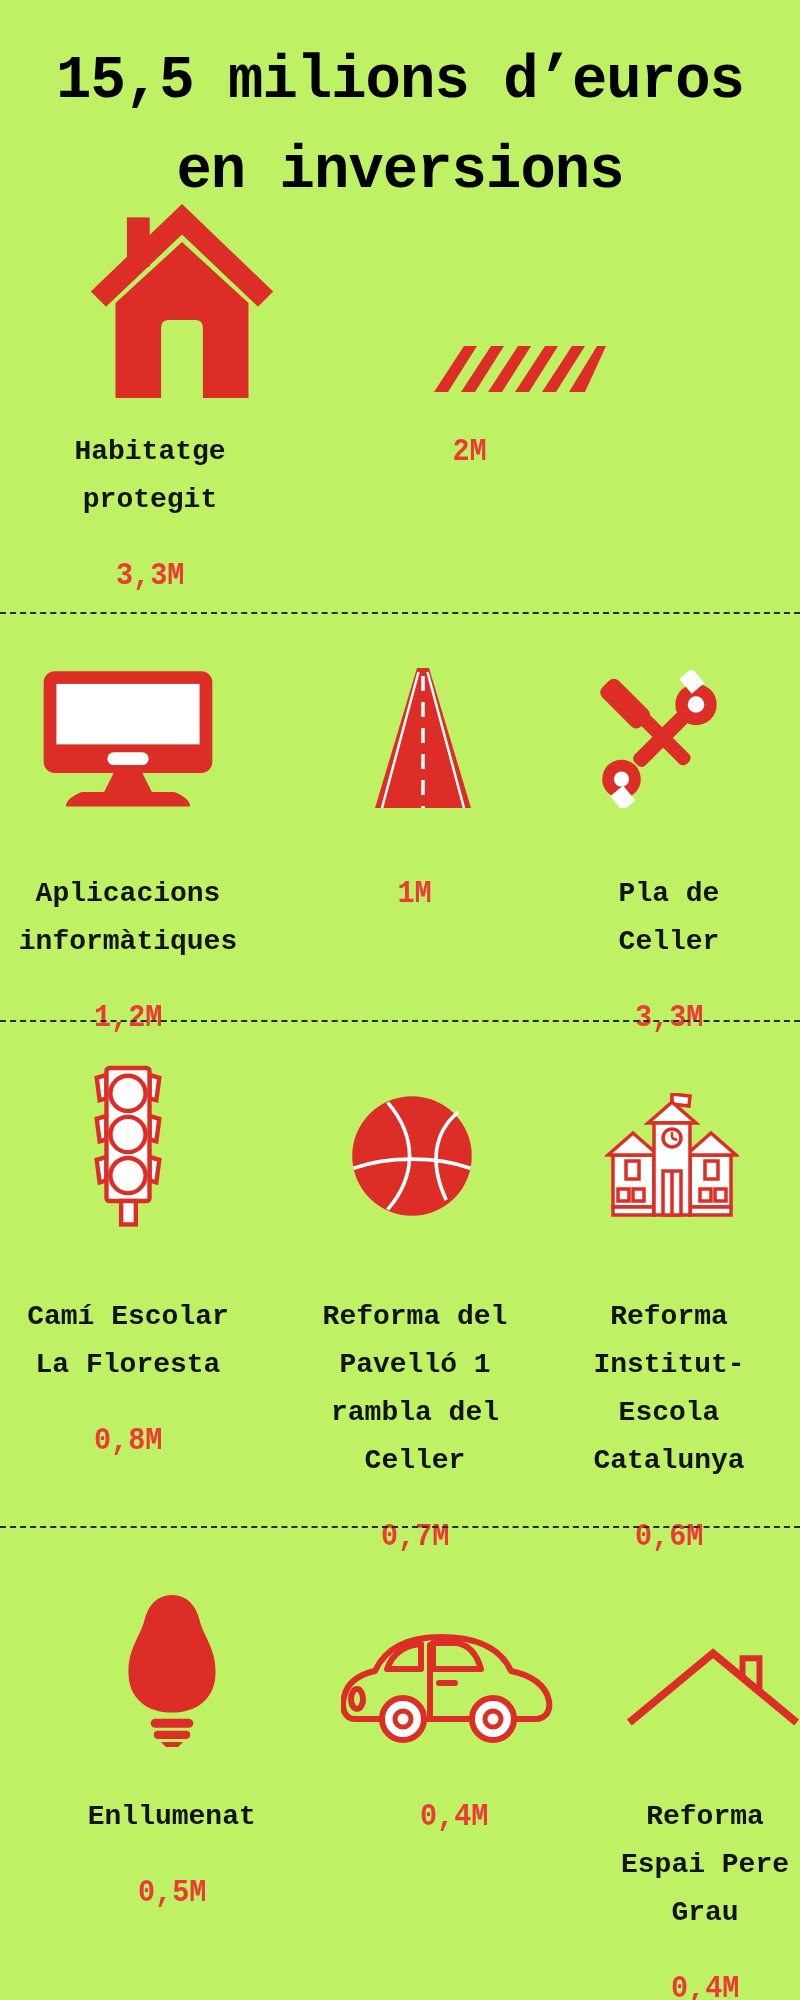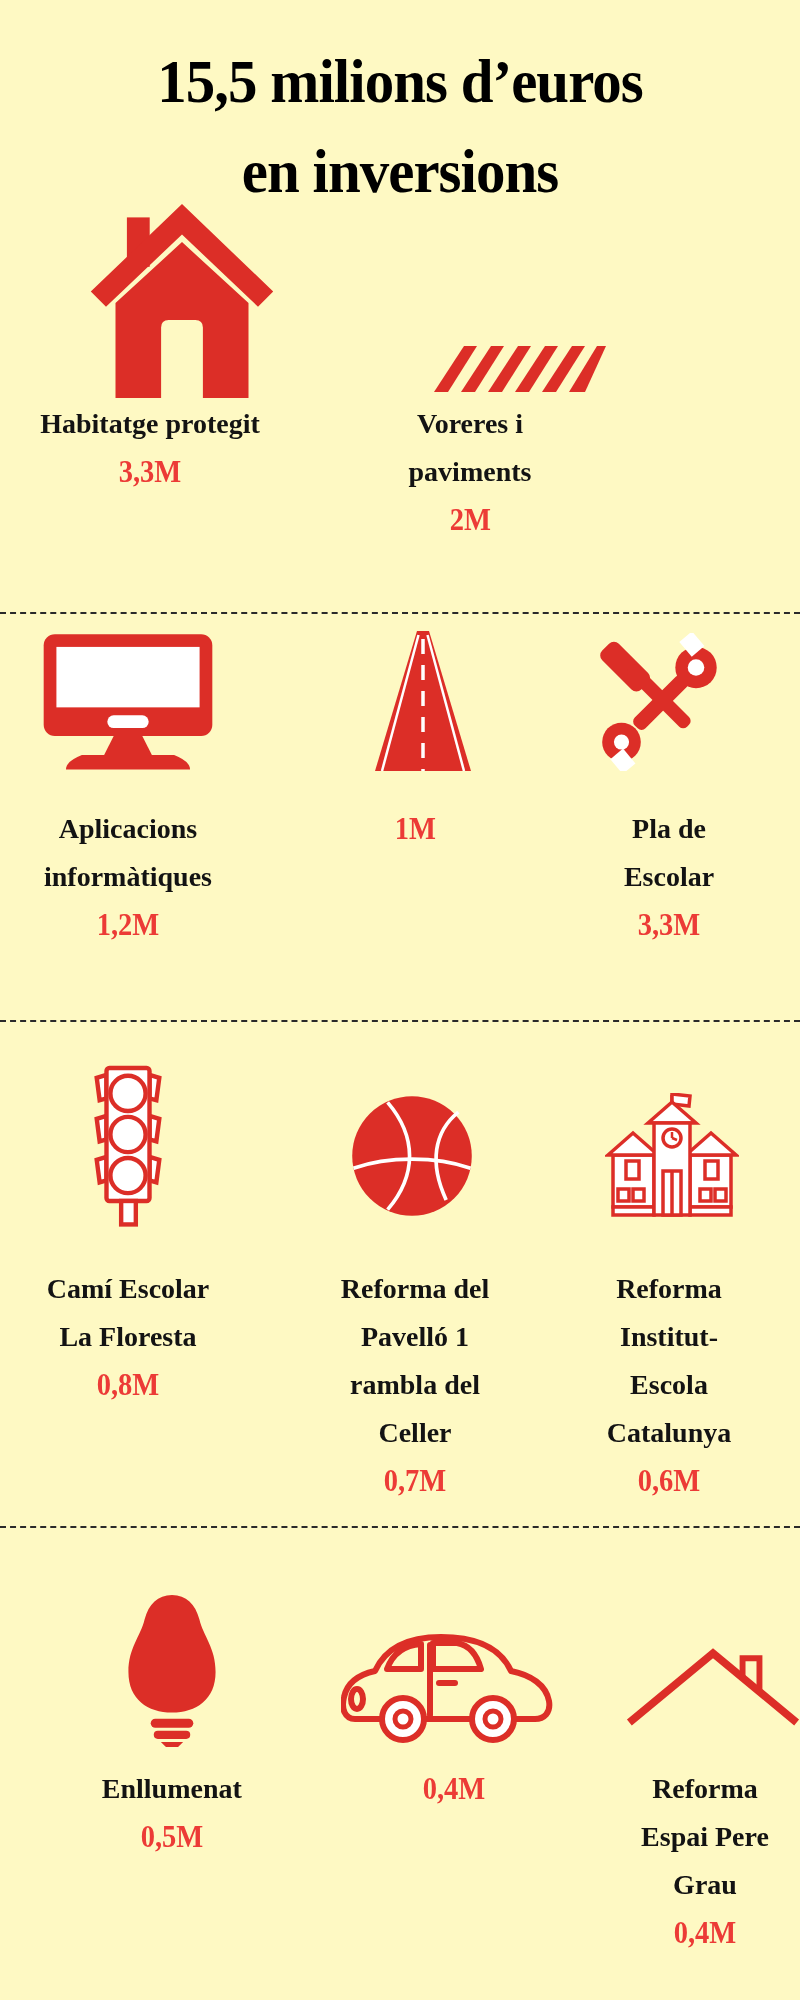--- a/index.html
+++ b/index.html
@@ -2,30 +2,30 @@
 <html style="--icon-red: #DC2E27; --amount-red: #EC3B36; --ink: #131313;"><head>
 <meta charset="utf-8">
 <style>
   :root{
     --icon-red:#DC2E27;
     --amount-red:#EC3B36;
     --ink:#131313;
   }
   html,body{margin:0;padding:0;background:#fff;}
   .page{
-    position:relative;width:800px;height:2000px;background:#fef9c3;overflow:hidden;
-    font-family:Liberation Serif, serif;color:var(--ink);
+    position:relative;width:800px;height:2000px;background:#bef264;overflow:hidden;
+    font-family:Liberation Mono, monospace;color:var(--ink);
   }
   .title{
     position:absolute;top:36px;left:0;width:800px;margin:0;
     text-align:center;font-size:62px;font-weight:800;line-height:90px;
     color:#000;letter-spacing:-1px;transform:scaleX(.95);
   }
   .row{position:absolute;left:0;width:800px;display:flex;align-items:flex-start;}
-  .card{display:flex;flex-direction:column;align-items:center;}
+  .card{display:flex;flex-direction:column;align-items:center;gap:28px;}
   .icon-box{display:flex;justify-content:center;align-items:flex-end;width:100%;}
   .row.center-icons .icon-box{align-items:center;}
   .label{
     font-size:28px;font-weight:700;line-height:48px;text-align:center;
     white-space:pre-line;color:var(--ink);
   }
   .amount{
     font-size:31px;font-weight:800;line-height:48px;text-align:center;
     color:var(--amount-red);transform:scaleX(.92);
   }
@@ -62,30 +62,28 @@
       <div class="icon-box" style="height:195px;">
         <svg width="172" height="46" viewBox="0 0 172 46" style="margin-left:100px;margin-bottom:8px;">
           <polygon class="f" points="0,46 30,0 43,0 14,46"></polygon>
           <polygon class="f" points="27,46 57,0 70,0 41,46"></polygon>
           <polygon class="f" points="54,46 84,0 97,0 68,46"></polygon>
           <polygon class="f" points="81,46 111,0 124,0 95,46"></polygon>
           <polygon class="f" points="108,46 138,0 151,0 122,46"></polygon>
           <polygon class="f" points="135,46 163,0 172,0 151,46"></polygon>
         </svg>
       </div>
-      <div class="label">Voreres i
-paviments</div>
       <div class="amount">2M</div>
     </div>
 
   </div>
 
   <div class="divider" style="top:612px;"></div>
 
-  <div class="row" style="top:631px;">
+  <div class="row" style="top:668px;">
 
     <div class="card" style="width:256px;">
       <div class="icon-box" style="height:140px;margin-bottom:34px;">
         <svg width="176" height="140" viewBox="0 0 110 88">
           <rect class="f" x="2" y="2" width="106" height="64" rx="7"></rect>
           <rect class="wf" x="10" y="10" width="90" height="38"></rect>
           <rect class="wf" x="42" y="53" width="26" height="8" rx="4"></rect>
           <polygon class="f" points="46,66 64,66 70,78 40,78"></polygon>
           <path class="f" d="M26,78 L84,78 Q94,82 94,87 L16,87 Q16,82 26,78 Z"></path>
         </svg>
@@ -115,21 +113,21 @@
           <rect class="f" x="28" y="45" width="50" height="11" rx="4" transform="rotate(-45 53 50)"></rect>
           <circle class="f" cx="79" cy="25" r="15"></circle>
           <circle class="wf" cx="79" cy="25" r="6"></circle>
           <rect class="wf" x="70" y="1" width="12" height="14" transform="rotate(-40 76 8)"></rect>
           <circle class="f" cx="25" cy="79" r="14"></circle>
           <circle class="wf" cx="25" cy="79" r="5.5"></circle>
           <rect class="wf" x="20" y="86" width="12" height="14" transform="rotate(-40 26 93)"></rect>
         </svg>
       </div>
       <div class="label">Pla de
-Escolar</div>
+Celler</div>
       <div class="amount">3,3M</div>
     </div>
 
   </div>
 
   <div class="divider" style="top:1020px;"></div>
 
   <div class="row center-icons" style="top:1065px;">
 
     <div class="card" style="width:256px;">

